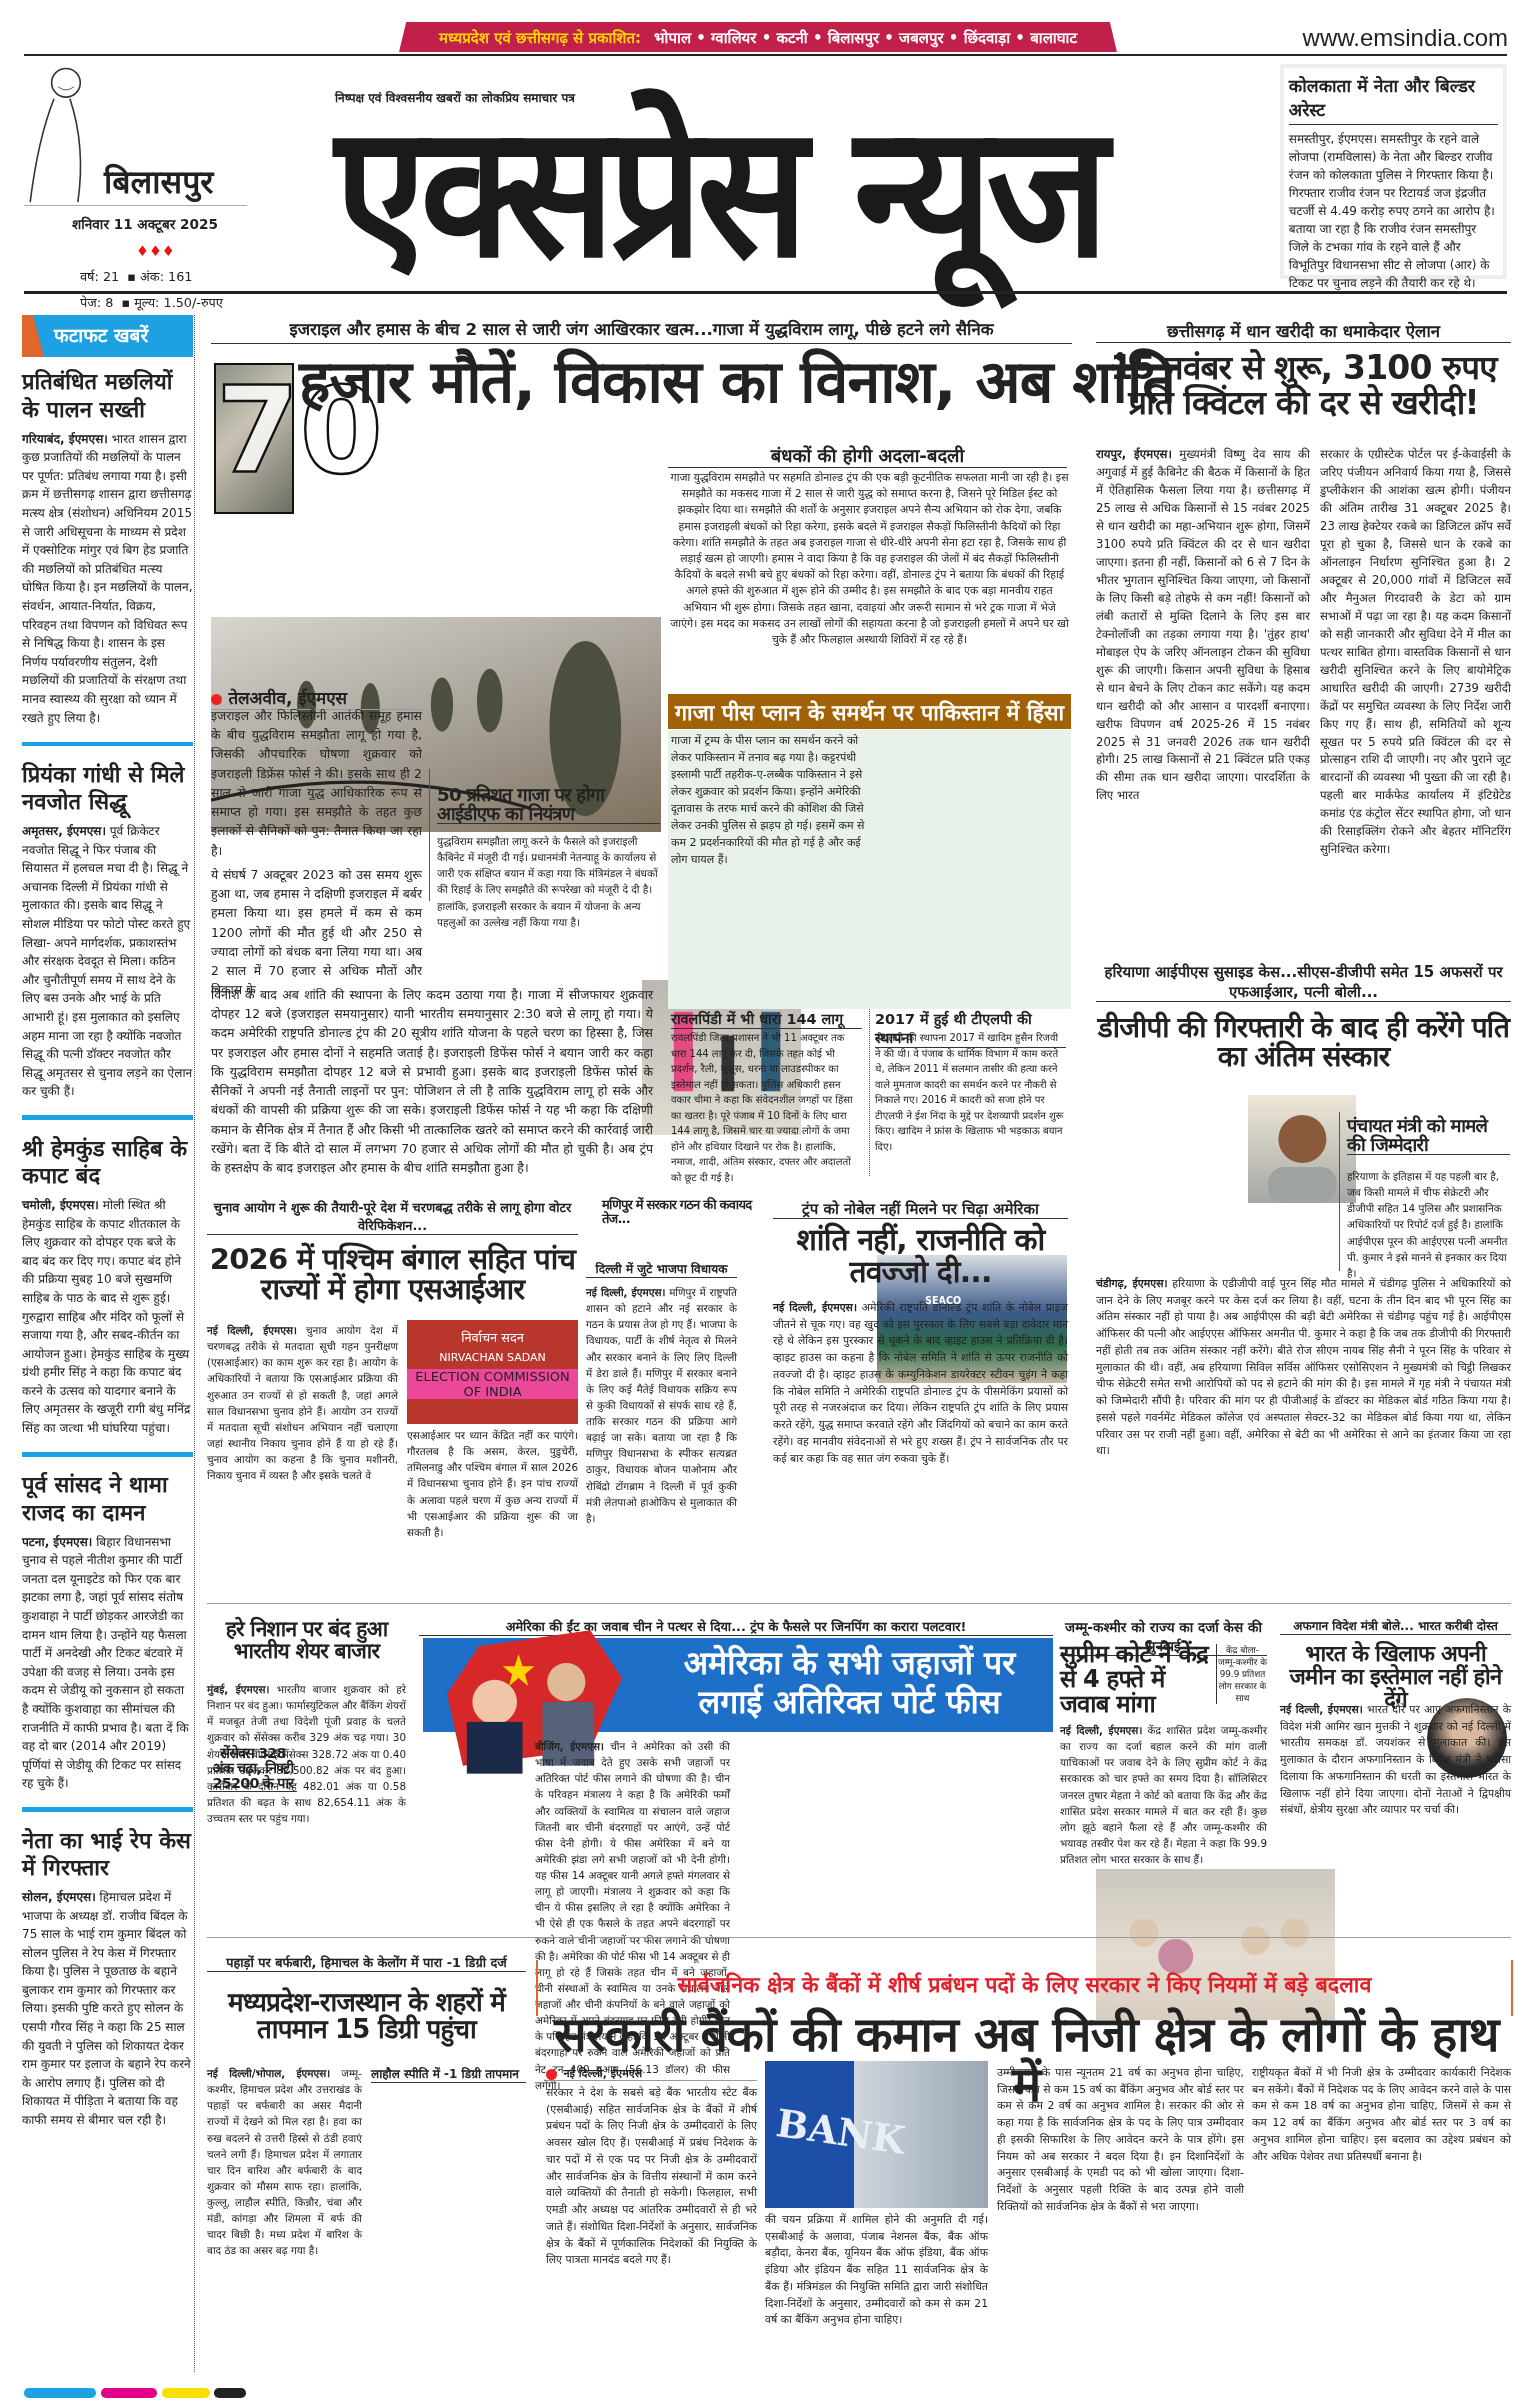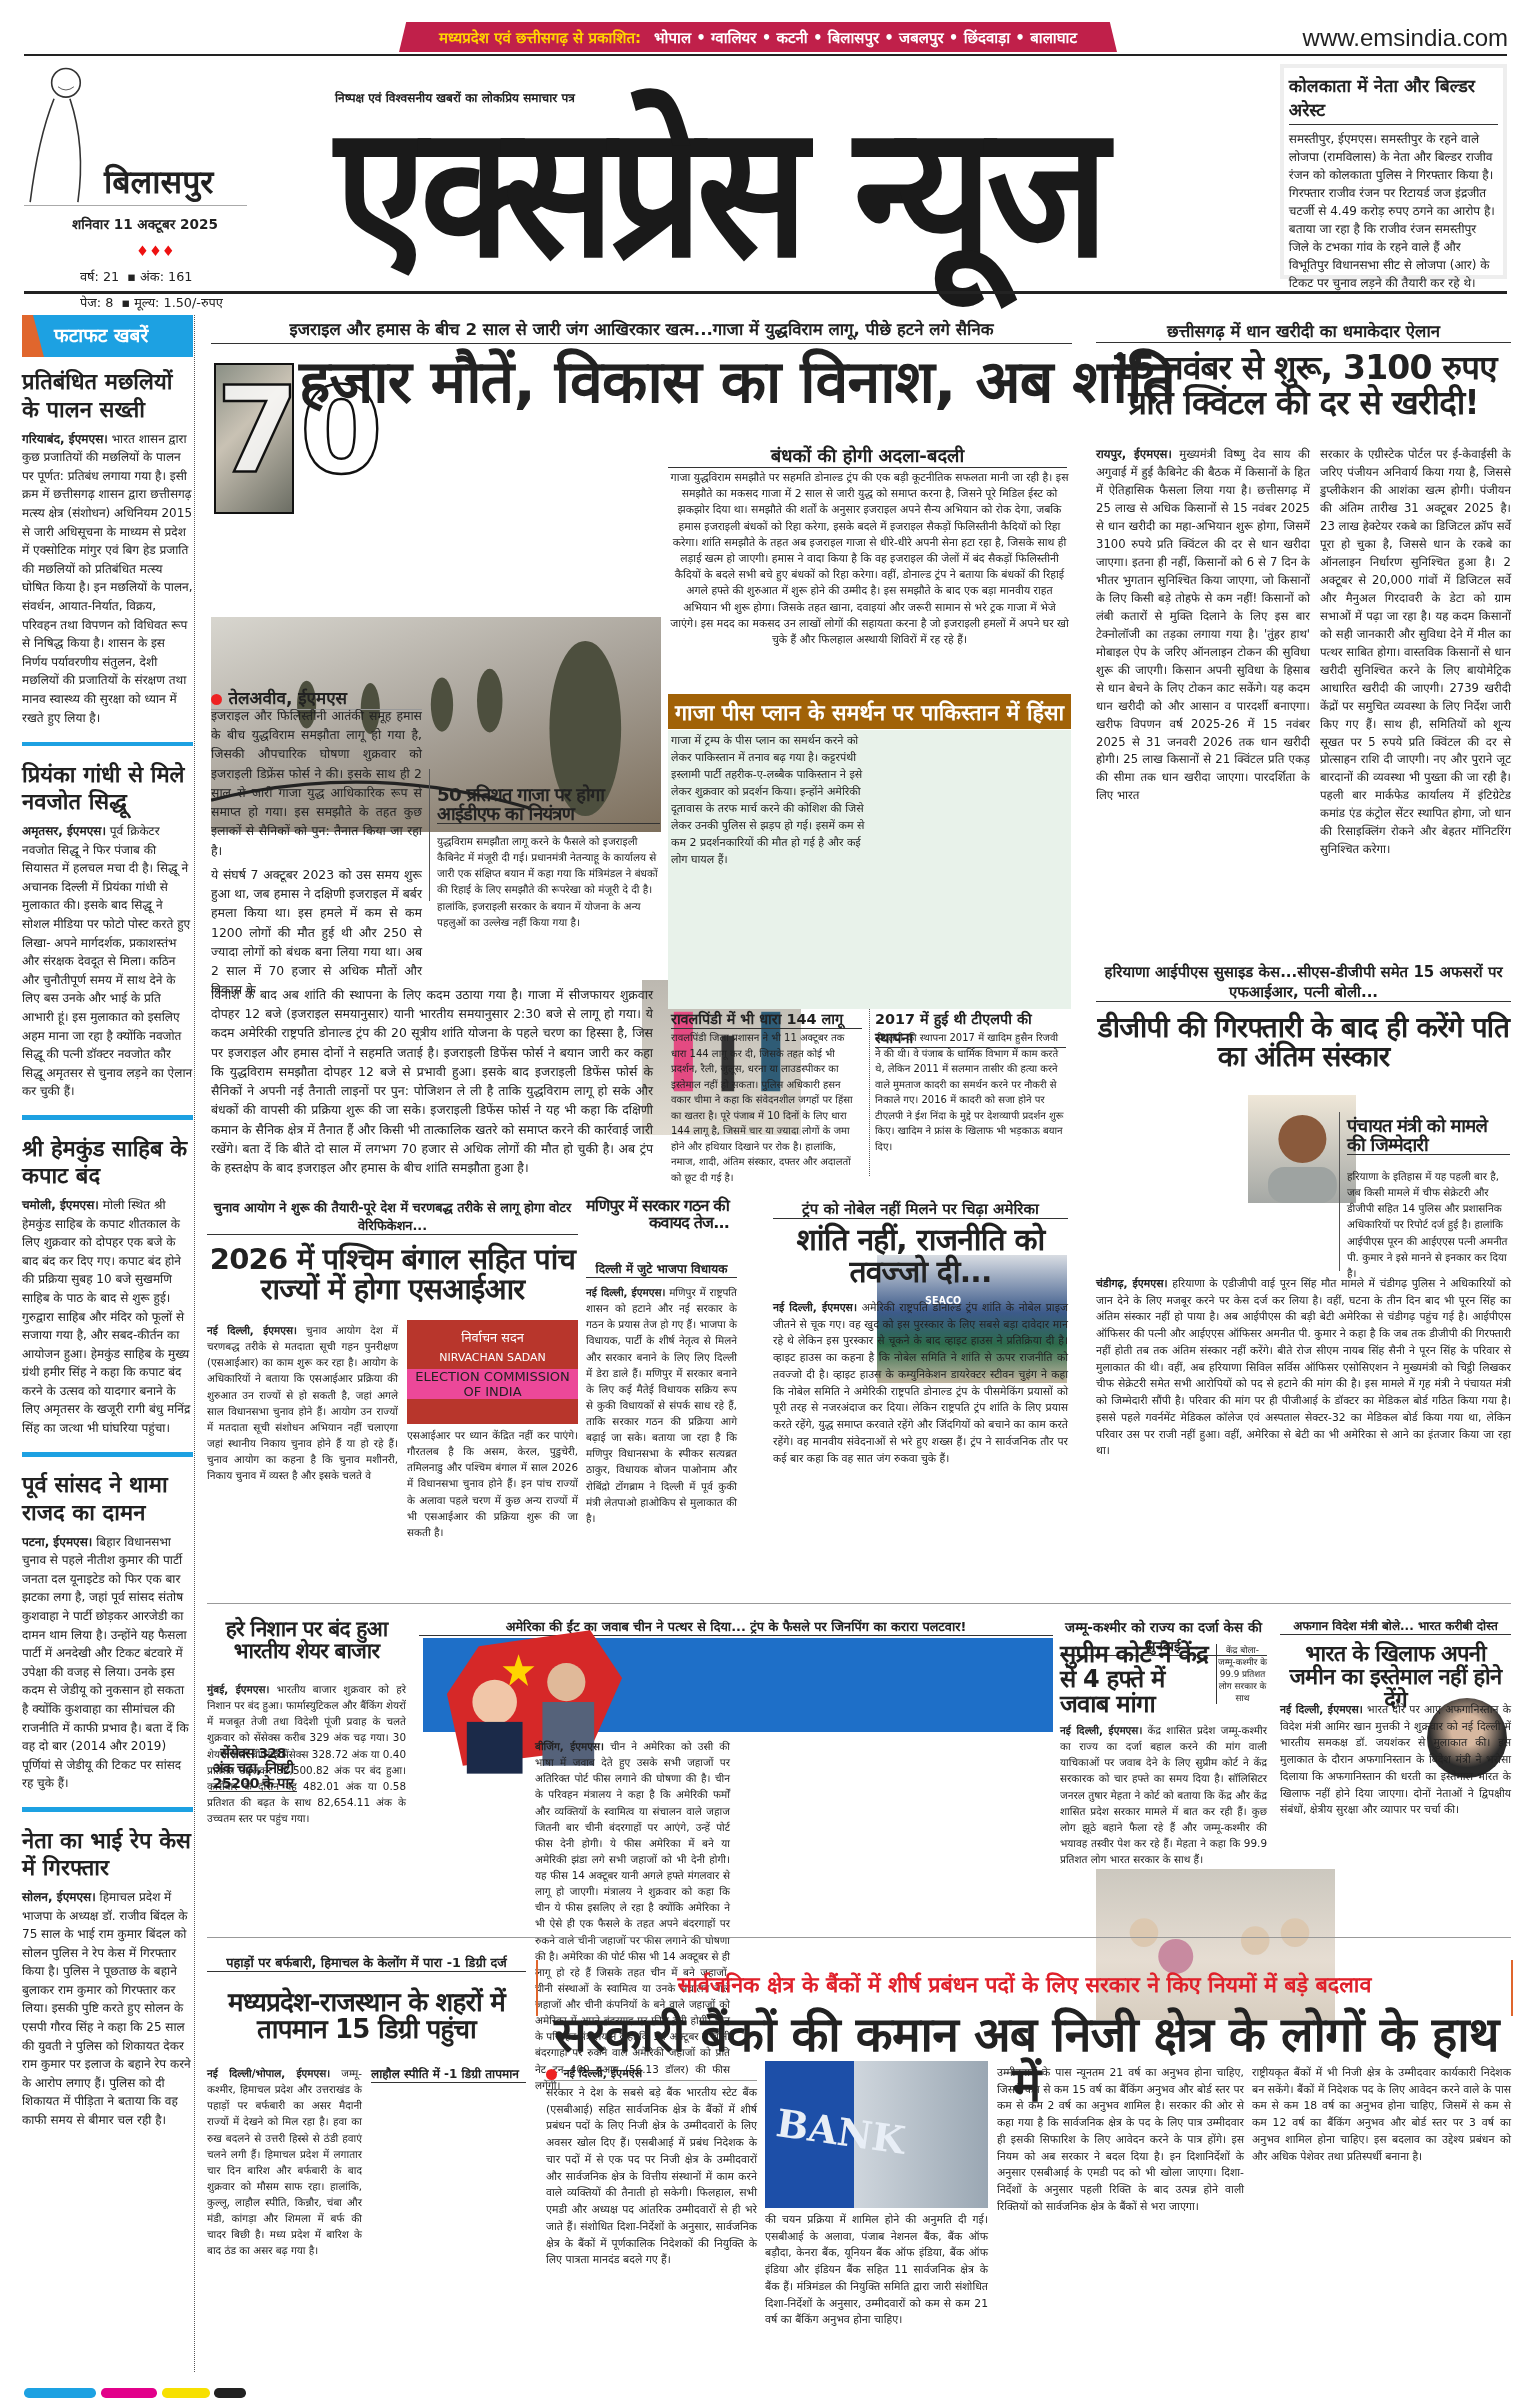--- a/index.html
+++ b/index.html
@@ -169,21 +169,21 @@
 <div class="abs kicker" style="left:207px;top:1198px;width:371px;font-size:12.8px">चुनाव आयोग ने शुरू की तैयारी-पूरे देश में चरणबद्ध तरीके से लागू होगा वोटर वेरिफिकेशन...</div>
 <div class="abs bighead" style="left:207px;top:1244px;width:371px;font-size:29px;text-align:center">2026 में पश्चिम बंगाल सहित पांच राज्यों में होगा एसआईआर</div>
 <div class="abs" style="left:407px;top:1320px;width:171px;height:104px;background:#b8362c;color:#fff;text-align:center;padding-top:8px">
   <div style="font-size:12.8px">निर्वाचन सदन</div>
   <div style="font-size:11px;margin-top:4.8px">NIRVACHAN SADAN</div>
   <div style="font-size:13px;margin-top:4.8px;background:#ec4899;color:#222">ELECTION COMMISSION OF INDIA</div>
 </div>
 <p class="abs col just" style="left:207px;top:1322px;width:191px;font-size:10.4px"><b>नई दिल्ली, ईएमएस।</b> <span>चुनाव आयोग देश में चरणबद्ध तरीके से मतदाता सूची गहन पुनरीक्षण (एसआईआर) का काम शुरू कर रहा है। आयोग के अधिकारियों ने बताया कि एसआईआर प्रक्रिया की शुरुआत उन राज्यों से हो सकती है, जहां अगले साल विधानसभा चुनाव होने हैं। आयोग उन राज्यों में मतदाता सूची संशोधन अभियान नहीं चलाएगा जहां स्थानीय निकाय चुनाव होने हैं या हो रहे हैं। चुनाव आयोग का कहना है कि चुनाव मशीनरी, निकाय चुनाव में व्यस्त है और इसके चलते वे</span></p>
 <p class="abs col just" style="left:407px;top:1427px;width:171px;font-size:10.4px">एसआईआर पर ध्यान केंद्रित नहीं कर पाएंगे। गौरतलब है कि असम, केरल, पुडुचेरी, तमिलनाडु और पश्चिम बंगाल में साल 2026 में विधानसभा चुनाव होने हैं। इन पांच राज्यों के अलावा पहले चरण में कुछ अन्य राज्यों में भी एसआईआर की प्रक्रिया शुरू की जा सकती है।</p>
 
-<div class="abs bighead" style="left:578px;top:1198px;width:151px;font-size:16px;text-align:right">मणिपुर में सरकार गठन की कवायद तेज...</div>
+<div class="abs bighead" style="left:602px;top:1198px;width:151px;font-size:13px;text-align:left">मणिपुर में सरकार गठन की कवायद तेज...</div>
 <div class="abs" style="left:586px;top:1260px;width:151px;font-size:12px;font-weight:bold;border-bottom:1.6px solid #333;text-align:center">दिल्ली में जुटे भाजपा विधायक</div>
 <p class="abs col just" style="left:586px;top:1284px;width:151px;font-size:10.4px"><b>नई दिल्ली, ईएमएस।</b> <span>मणिपुर में राष्ट्रपति शासन को हटाने और नई सरकार के गठन के प्रयास तेज हो गए हैं। भाजपा के विधायक, पार्टी के शीर्ष नेतृत्व से मिलने और सरकार बनाने के लिए लिए दिल्ली में डेरा डाले हैं। मणिपुर में सरकार बनाने के लिए कई मैतेई विधायक सक्रिय रूप से कुकी विधायकों से संपर्क साध रहे हैं, ताकि सरकार गठन की प्रक्रिया आगे बढ़ाई जा सके। बताया जा रहा है कि मणिपुर विधानसभा के स्पीकर सत्यब्रत ठाकुर, विधायक बोजन पाओनाम और रोबिंद्रो टोंगब्राम ने दिल्ली में पूर्व कुकी मंत्री लेतपाओ हाओकिप से मुलाकात की है।</span></p>
 
 <div class="abs kicker" style="left:773px;top:1198px;width:295px;font-size:15px">ट्रंप को नोबेल नहीं मिलने पर चिढ़ा अमेरिका</div>
 <div class="abs bighead" style="left:773px;top:1224px;width:295px;font-size:30px;text-align:center">शांति नहीं, राजनीति को तवज्जो दी...</div>
 <p class="abs col just" style="left:773px;top:1300px;width:295px;font-size:10.8px"><b>नई दिल्ली, ईएमएस।</b> <span>अमेरिकी राष्ट्रपति डोनाल्ड ट्रंप शांति के नोबेल प्राइज जीतने से चूक गए। वह खुद को इस पुरस्कार के लिए सबसे बड़ा दावेदार मान रहे थे लेकिन इस पुरस्कार से चूकने के बाद व्हाइट हाउस ने प्रतिक्रिया दी है। व्हाइट हाउस का कहना है कि नोबेल समिति ने शांति से ऊपर राजनीति को तवज्जो दी है। व्हाइट हाउस के कम्युनिकेशन डायरेक्टर स्टीवन चुइंग ने कहा कि नोबेल समिति ने अमेरिकी राष्ट्रपति डोनाल्ड ट्रंप के पीसमेकिंग प्रयासों को पूरी तरह से नजरअंदाज कर दिया। लेकिन राष्ट्रपति ट्रंप शांति के लिए प्रयास करते रहेंगे, युद्ध समाप्त करवाते रहेंगे और जिंदगियों को बचाने का काम करते रहेंगे। वह मानवीय संवेदनाओं से भरे हुए शख्स हैं। ट्रंप ने सार्वजनिक तौर पर कई बार कहा कि वह सात जंग रुकवा चुके हैं।</span></p>
 
 <div class="abs" style="left:207px;top:1603px;width:1304px;height:0.8px;background:#999"></div>
 
 <div class="abs bighead" style="left:207px;top:1618px;width:199px;font-size:21px;text-align:center">हरे निशान पर बंद हुआ भारतीय शेयर बाजार</div>
@@ -195,20 +195,21 @@
   <div class="abs" style="left:8px;top:-8px;width:199px;height:144px">
     <svg width="199" height="144" viewBox="0 0 250 180">
         <path d="M60 20 L200 0 L240 60 L200 150 L40 170 L20 80 Z" fill="#d62828"></path>
         <polygon points="110,30 115,45 130,45 118,55 122,70 110,60 98,70 102,55 90,45 105,45" fill="#ffd400"></polygon>
         <circle cx="80" cy="90" r="28" fill="#f1c6a8"></circle>
         <rect x="45" y="115" width="70" height="65" fill="#1b2a49"></rect>
         <circle cx="170" cy="65" r="24" fill="#e0b999"></circle>
         <rect x="140" y="90" width="65" height="80" fill="#55627a"></rect>
       </svg>
   </div>
+  <div class="abs" style="left:231px;top:6.4px;width:391px;font-size:32px;text-align:center;line-height:1.2">अमेरिका के सभी जहाजों पर लगाई अतिरिक्त पोर्ट फीस</div>
 </div>
 <p class="abs col just" style="left:423px;top:1738px;width:307px;font-size:10.4px;padding-left:112px;text-indent:0"><b>बीजिंग, ईएमएस।</b> <span>चीन ने अमेरिका को उसी की भाषा में जवाब देते हुए उसके सभी जहाजों पर अतिरिक्त पोर्ट फीस लगाने की घोषणा की है। चीन के परिवहन मंत्रालय ने कहा है कि अमेरिकी फर्मों और व्यक्तियों के स्वामित्व या संचालन वाले जहाज जितनी बार चीनी बंदरगाहों पर आएंगे, उन्हें पोर्ट फीस देनी होगी। ये फीस अमेरिका में बने या अमेरिकी झंडा लगे सभी जहाजों को भी देनी होगी। यह फीस 14 अक्टूबर यानी अगले हफ्ते मंगलवार से लागू हो जाएगी। मंत्रालय ने शुक्रवार को कहा कि चीन ये फीस इसलिए ले रहा है क्योंकि अमेरिका ने भी ऐसे ही एक फैसले के तहत अपने बंदरगाहों पर रुकने वाले चीनी जहाजों पर फीस लगाने की घोषणा की है। अमेरिका की पोर्ट फीस भी 14 अक्टूबर से ही लागू हो रहे हैं जिसके तहत चीन में बने जहाजों, चीनी संस्थाओं के स्वामित्व या उनके संचालन वाले जहाजों और चीनी कंपनियों के बने वाले जहाजों को अमेरिका में अपने बंदरगाह पर फीस देनी होगी। चीन के परिवहन मंत्रालय ने कहा कि 14 अक्टूबर से चीनी बंदरगाहों पर रुकने वाले अमेरिकी जहाजों को प्रति नेट टन 400 युआन (56.13 डॉलर) की फीस लगेगी।</span></p>
 
 <div class="abs kicker" style="left:1060px;top:1617px;width:207px;font-size:13.6px">जम्मू-कश्मीर को राज्य का दर्जा केस की सुनवाई</div>
 <div class="abs bighead" style="left:1060px;top:1642px;width:151px;font-size:24px">सुप्रीम कोर्ट ने केंद्र से 4 हफ्ते में जवाब मांगा</div>
 <div class="abs" style="left:1216px;top:1644px;width:52px;font-size:8.8px;text-align:center;border-left:0.8px solid #333">केंद्र बोला- जम्मू-कश्मीर के 99.9 प्रतिशत लोग सरकार के साथ</div>
 <p class="abs col just" style="left:1060px;top:1722px;width:207px;font-size:10.4px"><b>नई दिल्ली, ईएमएस।</b> <span>केंद्र शासित प्रदेश जम्मू-कश्मीर का राज्य का दर्जा बहाल करने की मांग वाली याचिकाओं पर जवाब देने के लिए सुप्रीम कोर्ट ने केंद्र सरकारक को चार हफ्ते का समय दिया है। सॉलिसिटर जनरल तुषार मेहता ने कोर्ट को बताया कि केंद्र और केंद्र शासित प्रदेश सरकार मामले में बात कर रही हैं। कुछ लोग झूठे बहाने फैला रहे हैं और जम्मू-कश्मीर की भयावह तस्वीर पेश कर रहे हैं। मेहता ने कहा कि 99.9 प्रतिशत लोग भारत सरकार के साथ हैं।</span></p>
 
 <div class="abs kicker" style="left:1280px;top:1617px;width:231px;font-size:12px">अफगान विदेश मंत्री बोले... भारत करीबी दोस्त</div>
 <div class="abs bighead" style="left:1280px;top:1642px;width:231px;font-size:22px;text-align:center">भारत के खिलाफ अपनी जमीन का इस्तेमाल नहीं होने देंगे</div>

